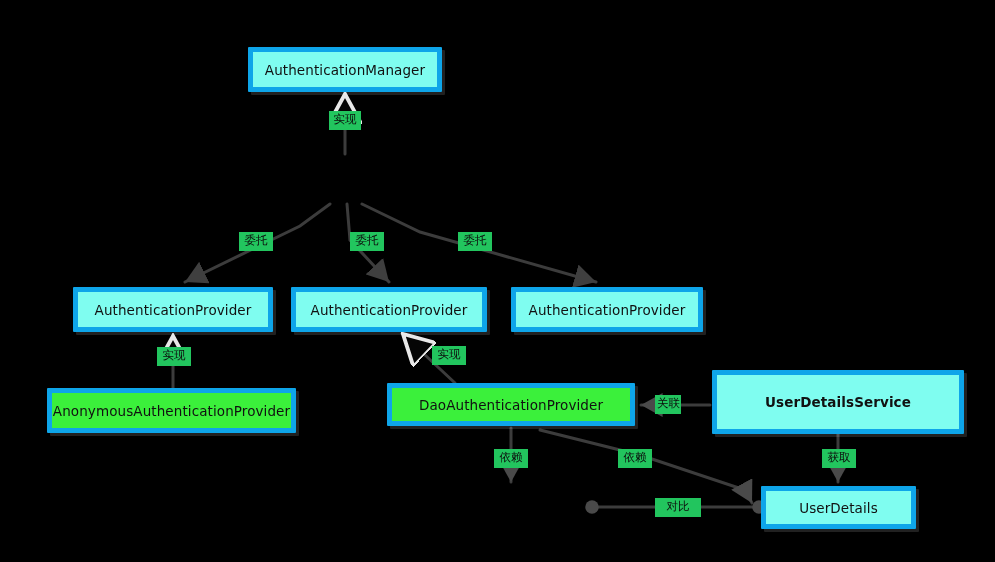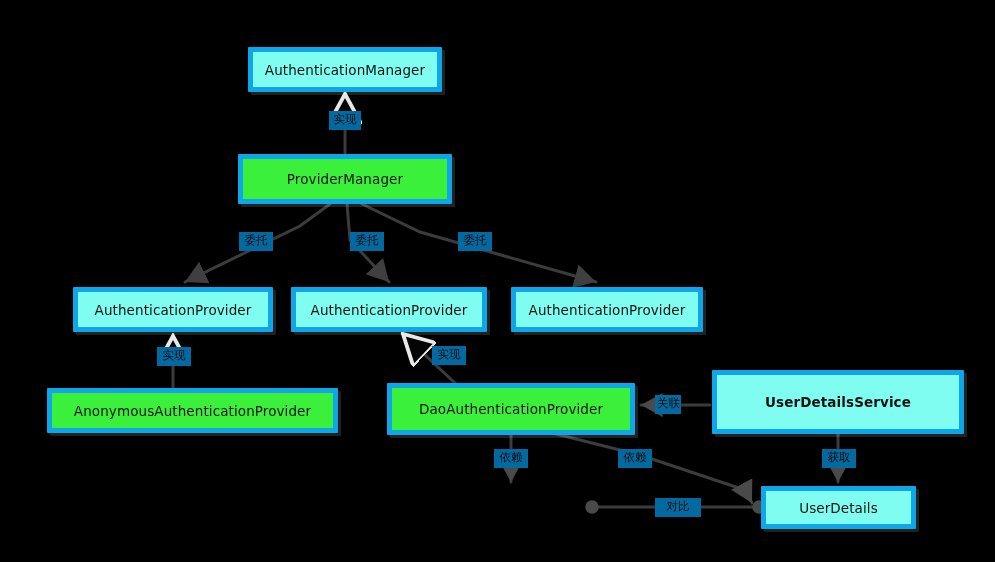--- a/index.html
+++ b/index.html
@@ -34,21 +34,21 @@
     color: #111111;
     font-size: 13.5px;
     letter-spacing: 0.1px;
     box-shadow: 3px 3px 0 rgba(255,255,255,0.13);
     z-index: 3;
   }
   .node.cyan  { background: #7ffdf0; }
   .node.green { background: #3bf03b; }
   .edge-label {
     position: absolute;
-    background: #0369a1;
+    background: #22c55e;
     color: #0d0d0d;
     font-size: 11.5px;
     line-height: 14px;
     padding: 1px 2px 2px 2px;
     white-space: nowrap;
     z-index: 5;
     box-sizing: border-box;
     text-align: center;
   }
 </style>
@@ -94,41 +94,38 @@
       <path d="M838,428 L838,482" marker-end="url(#mk-filled)"></path>
 
       <path d="M592,507 L759,507" marker-start="url(#mk-dot)" marker-end="url(#mk-dot)"></path>
     </g>
   </svg>
 
   <div class="node cyan" style="left:248px; top:47px; width:194px; height:45px;">
     <span>AuthenticationManager</span>
   </div>
 
-  <div class="node green" style="left:238px; top:154px; width:214px; height:50px;">
-    <span>ProviderManager</span>
-  </div>
 
   <div class="node cyan" style="left:73px; top:287px; width:200px; height:45px;">
     <span>AuthenticationProvider</span>
   </div>
 
   <div class="node cyan" style="left:291px; top:287px; width:196px; height:45px;">
     <span>AuthenticationProvider</span>
   </div>
 
   <div class="node cyan" style="left:511px; top:287px; width:192px; height:45px;">
     <span>AuthenticationProvider</span>
   </div>
 
-  <div class="node green" style="left:47px; top:388px; width:291px; height:45px;">
+  <div class="node green" style="left:47px; top:388px; width:249px; height:45px;">
     <span>AnonymousAuthenticationProvider</span>
   </div>
 
-  <div class="node green" style="left:387px; top:383px; width:248px; height:52px;">
+  <div class="node green" style="left:387px; top:383px; width:248px; height:43px;">
     <span>DaoAuthenticationProvider</span>
   </div>
 
   <div class="node cyan" style="left:712px; top:370px; width:252px; height:64px;font-weight:bold;">
     <span>UserDetailsService</span>
   </div>
 
 
   <div class="node cyan" style="left:761px; top:486px; width:155px; height:43px;justify-content:center;">
     <span>UserDetails</span>

